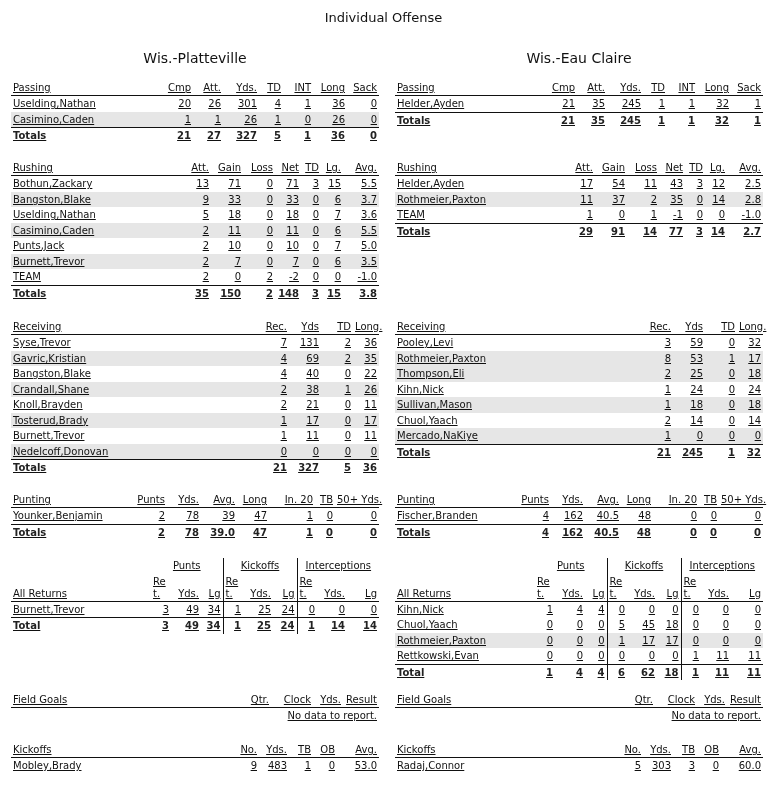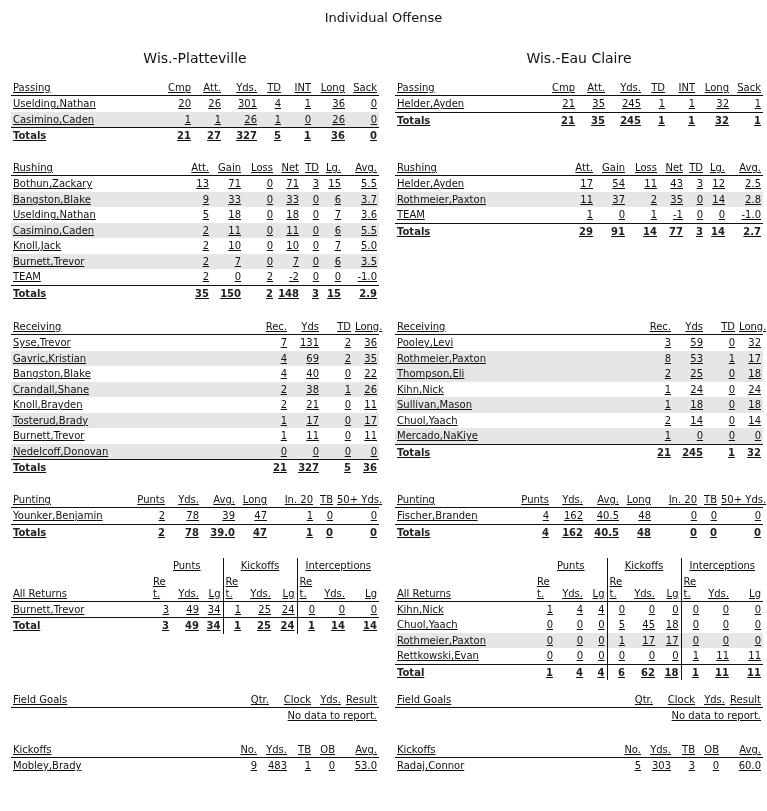--- a/index.html
+++ b/index.html
@@ -157,21 +157,21 @@
           <td class="name">Casimino,Caden</td>
           <td>2</td>
           <td>11</td>
           <td>0</td>
           <td>11</td>
           <td>0</td>
           <td>6</td>
           <td>5.5</td>
         </tr>
         <tr class="">
-          <td class="name">Knoll,Jack</td>
+          <td class="name">Punts,Jack</td>
           <td>2</td>
           <td>10</td>
           <td>0</td>
           <td>10</td>
           <td>0</td>
           <td>7</td>
           <td>5.0</td>
         </tr>
         <tr class="shade">
           <td class="name">Burnett,Trevor</td>
@@ -194,21 +194,21 @@
           <td>-1.0</td>
         </tr>
         <tr class="tot">
           <td class="name">Totals</td>
           <td>35</td>
           <td>150</td>
           <td>2</td>
           <td>148</td>
           <td>3</td>
           <td>15</td>
-          <td>2.9</td>
+          <td>3.8</td>
         </tr>
       </tbody>
     </table>
     <table class="stat" style="top:319px">
       <colgroup>
         <col style="width:230px">
         <col style="width:48px">
         <col style="width:32px">
         <col style="width:32px">
         <col style="width:26px">

